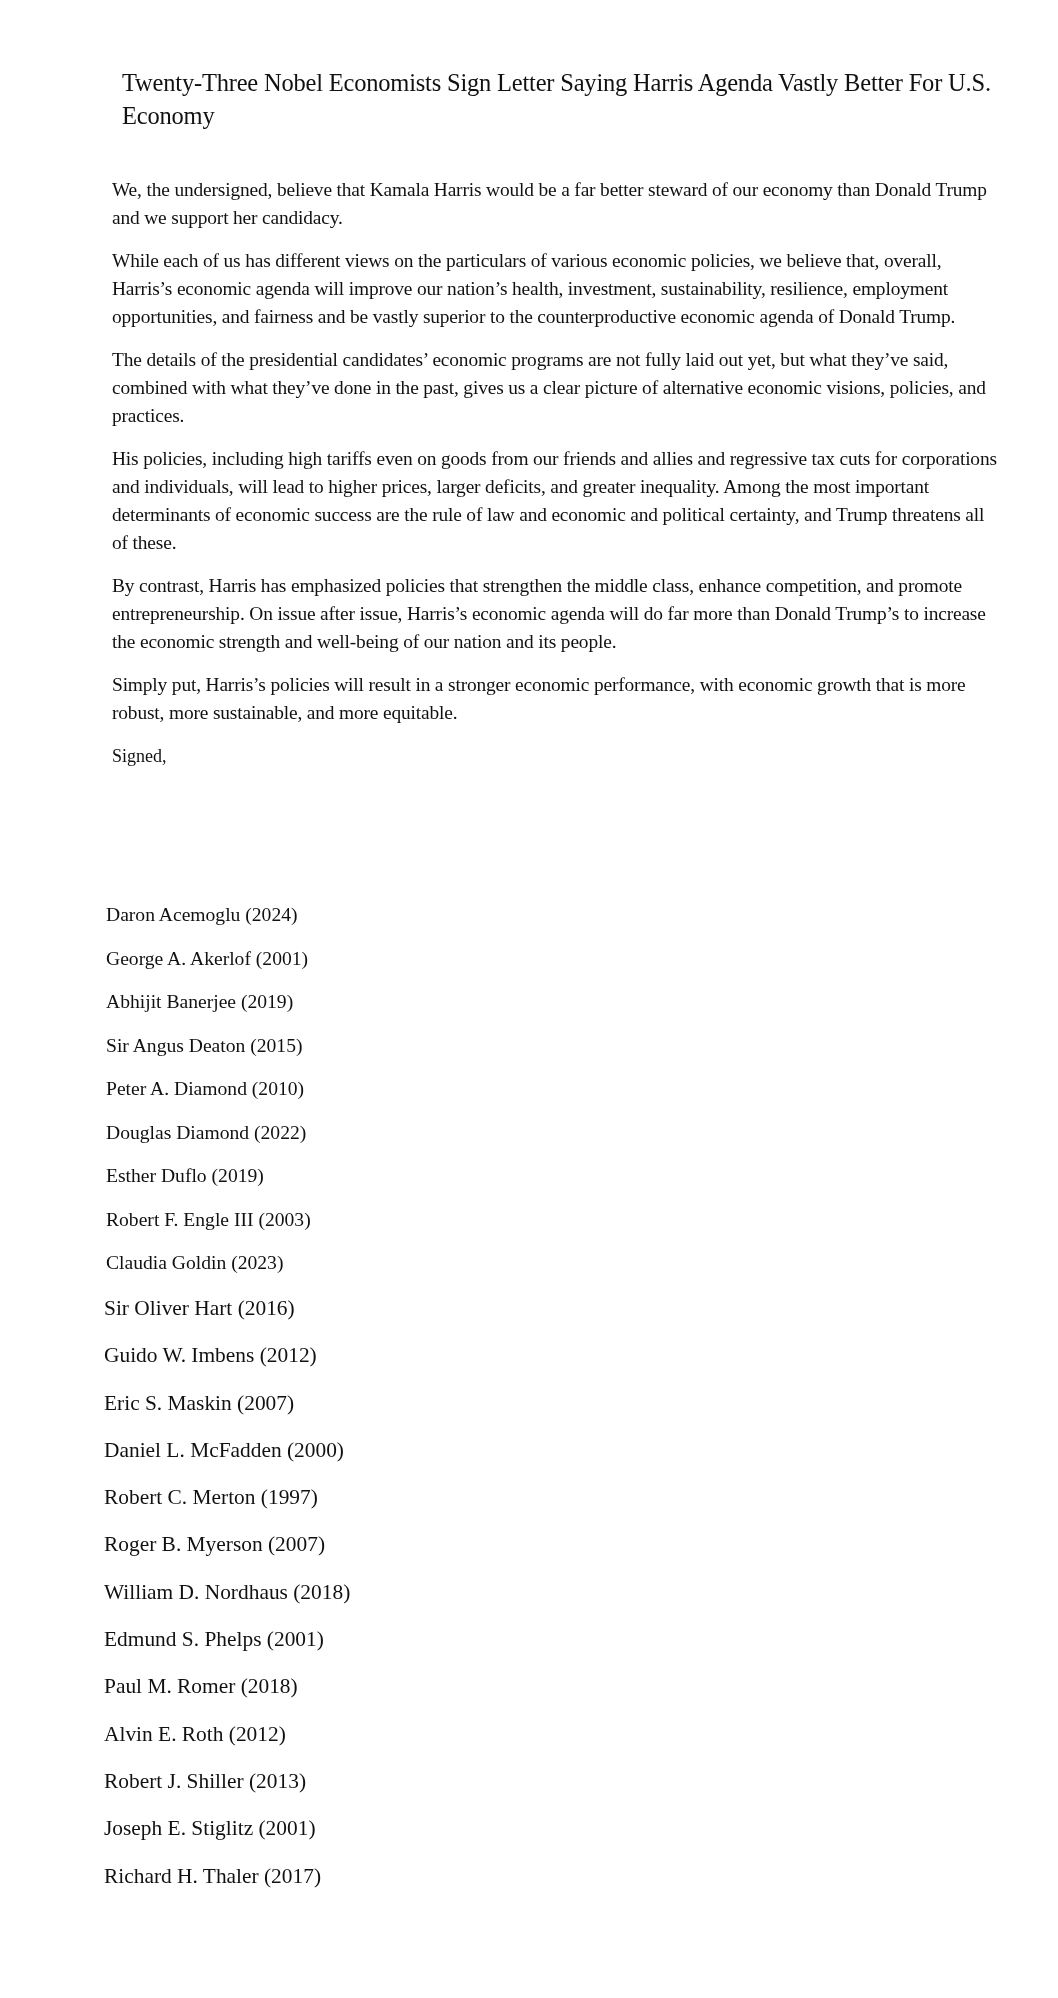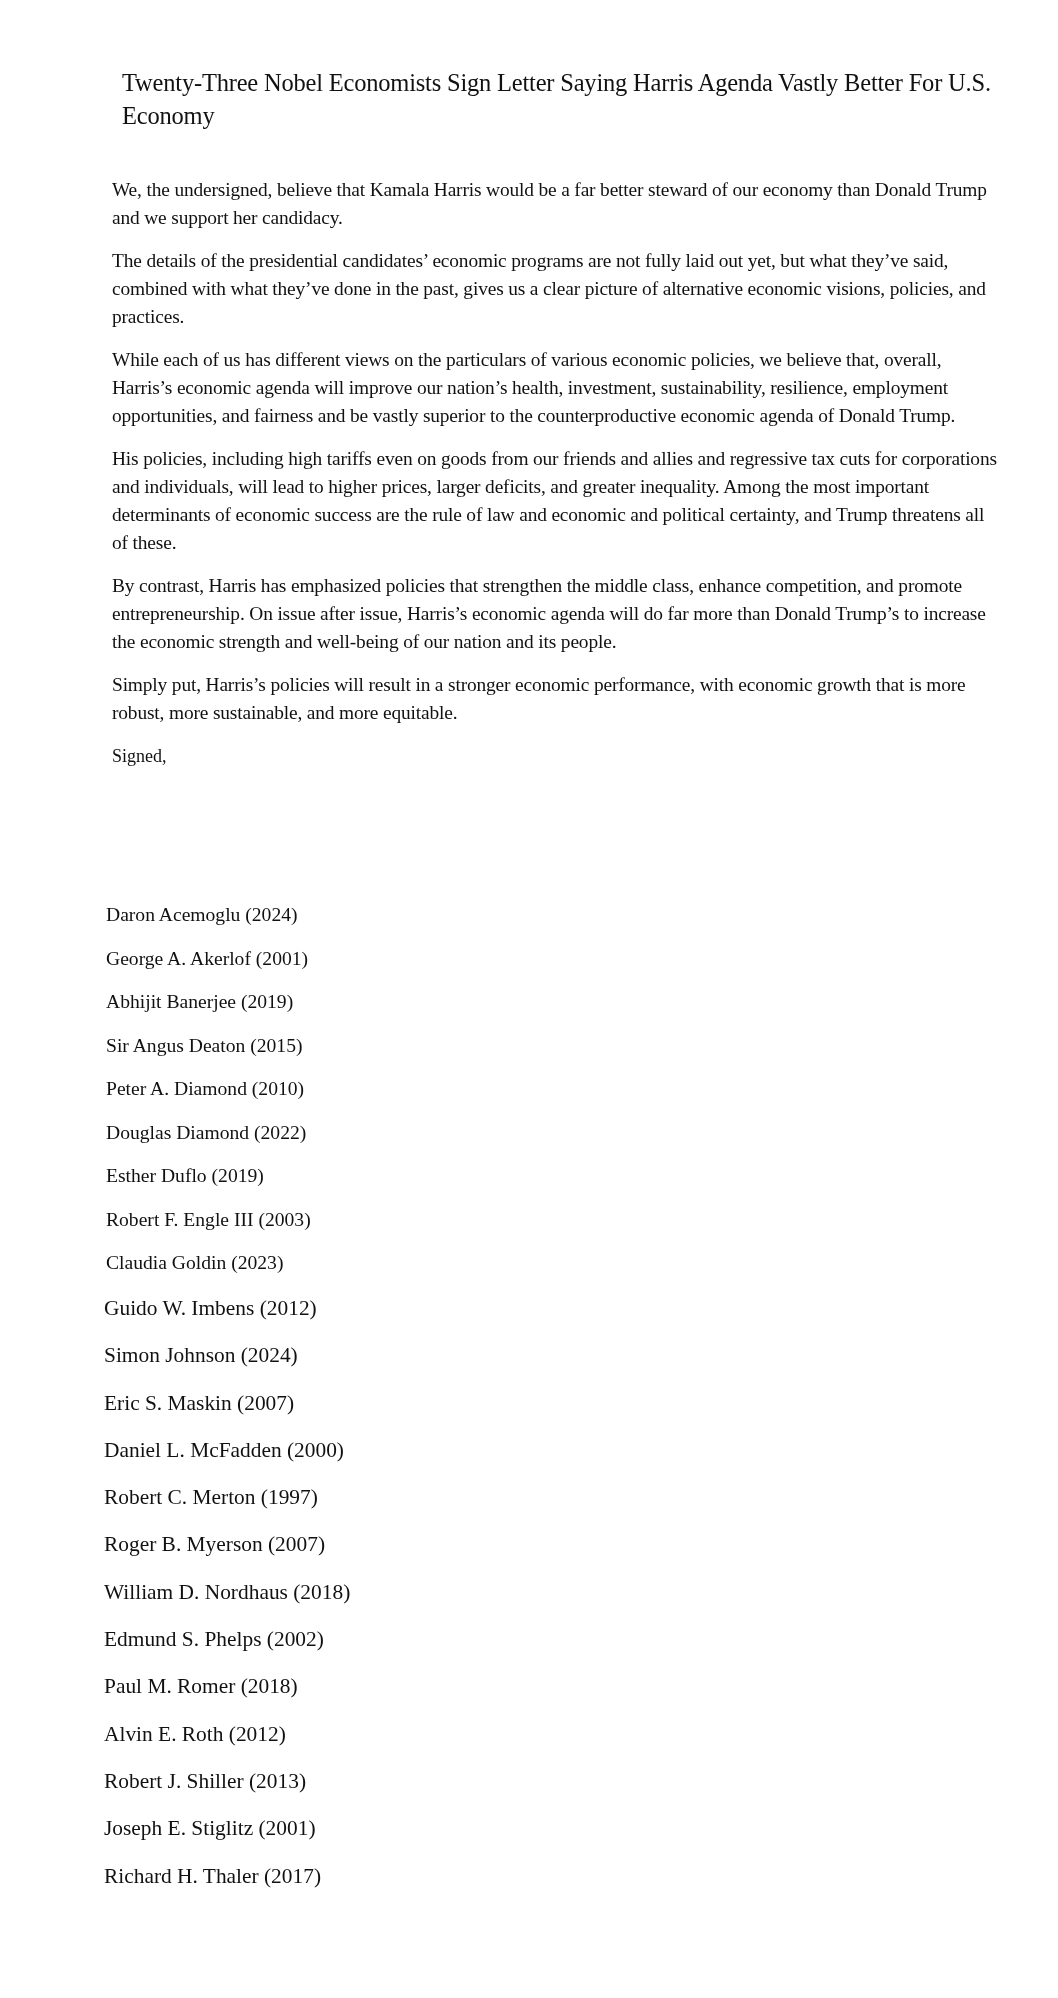--- a/index.html
+++ b/index.html
@@ -66,47 +66,47 @@
       white-space: nowrap;
     }
   </style>
 </head>
 <body>
 
 <h1 class="title">Twenty-Three Nobel Economists Sign Letter Saying Harris Agenda Vastly Better For U.S. Economy</h1>
 
 <div class="body-text">
   <p class="para">We, the undersigned, believe that Kamala Harris would be a far better steward of our economy than Donald Trump and we support her candidacy.</p>
+  <p class="para">While each of us has different views on the particulars of various economic policies, we believe that, overall, Harris’s economic agenda will improve our nation’s health, investment, sustainability, resilience, employment opportunities, and fairness and be vastly superior to the counterproductive economic agenda of Donald Trump.</p>
   <p class="para">The details of the presidential candidates’ economic programs are not fully laid out yet, but what they’ve said, combined with what they’ve done in the past, gives us a clear picture of alternative economic visions, policies, and practices.</p>
-  <p class="para">While each of us has different views on the particulars of various economic policies, we believe that, overall, Harris’s economic agenda will improve our nation’s health, investment, sustainability, resilience, employment opportunities, and fairness and be vastly superior to the counterproductive economic agenda of Donald Trump.</p>
   <p class="para">His policies, including high tariffs even on goods from our friends and allies and regressive tax cuts for corporations and individuals, will lead to higher prices, larger deficits, and greater inequality. Among the most important determinants of economic success are the rule of law and economic and political certainty, and Trump threatens all of these.</p>
   <p class="para">By contrast, Harris has emphasized policies that strengthen the middle class, enhance competition, and promote entrepreneurship. On issue after issue, Harris’s economic agenda will do far more than Donald Trump’s to increase the economic strength and well-being of our nation and its people.</p>
   <p class="para">Simply put, Harris’s policies will result in a stronger economic performance, with economic growth that is more robust, more sustainable, and more equitable.</p>
   <p class="signed">Signed,</p>
 </div>
 
 <div class="names-a">
   <div class="name">Daron Acemoglu (2024)</div>
   <div class="name">George A. Akerlof (2001)</div>
   <div class="name">Abhijit Banerjee (2019)</div>
   <div class="name">Sir Angus Deaton (2015)</div>
   <div class="name">Peter A. Diamond (2010)</div>
   <div class="name">Douglas Diamond (2022)</div>
   <div class="name">Esther Duflo (2019)</div>
   <div class="name">Robert F. Engle III (2003)</div>
   <div class="name">Claudia Goldin (2023)</div>
 </div>
 
 <div class="names-b">
+  <div class="name">Sir Oliver Hart (2016)</div>
   <div class="name">Guido W. Imbens (2012)</div>
-  <div class="name">Simon Johnson (2024)</div>
   <div class="name">Eric S. Maskin (2007)</div>
   <div class="name">Daniel L. McFadden (2000)</div>
   <div class="name">Robert C. Merton (1997)</div>
   <div class="name">Roger B. Myerson (2007)</div>
   <div class="name">William D. Nordhaus (2018)</div>
-  <div class="name">Edmund S. Phelps (2002)</div>
+  <div class="name">Edmund S. Phelps (2001)</div>
   <div class="name">Paul M. Romer (2018)</div>
   <div class="name">Alvin E. Roth (2012)</div>
   <div class="name">Robert J. Shiller (2013)</div>
   <div class="name">Joseph E. Stiglitz (2001)</div>
   <div class="name">Richard H. Thaler (2017)</div>
 </div>
 
 </body></html>

